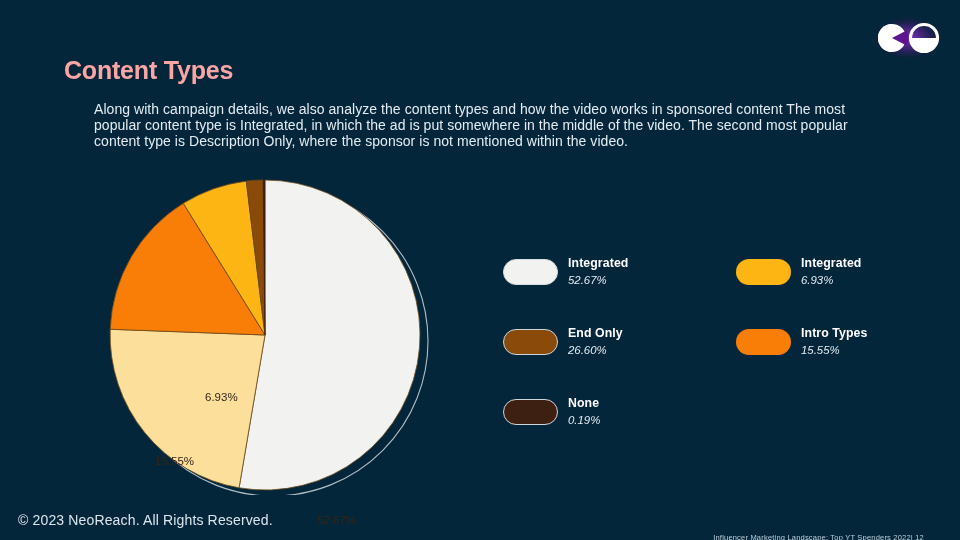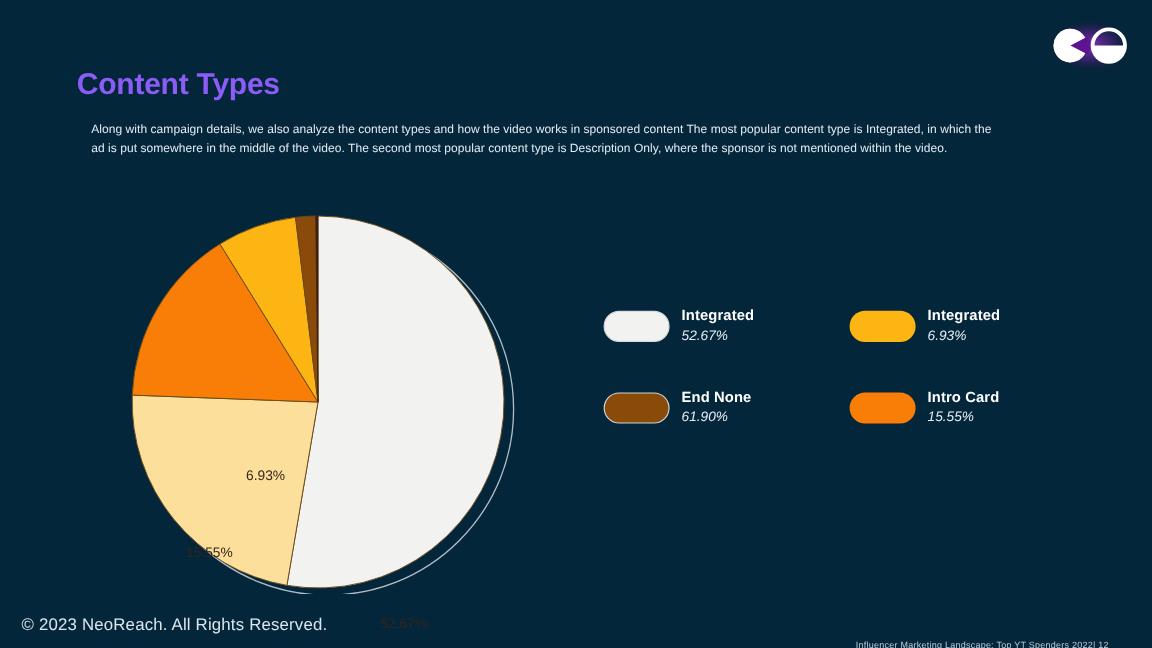--- a/index.html
+++ b/index.html
@@ -12,45 +12,45 @@
   }
   .slide { position:absolute; inset:0; background:#04263a; }
 
   
   .logo { position:absolute; right:18px; top:16px; width:68px; height:44px; }
   .logo svg { display:block; width:68px; height:44px; }
 
   
   .title {
     position:absolute; left:64px; top:56px;
-    font-size:25px; font-weight:bold; color:#8b5cf6;
+    font-size:25px; font-weight:bold; color:#fca5a5;
     letter-spacing:-0.2px;
   }
   .para {
-    position:absolute; left:76px; top:101px; width:760px;
-    font-size:10px; line-height:16px; color:#e3ecf2;
+    position:absolute; left:94px; top:101px; width:760px;
+    font-size:14px; line-height:16px; color:#e3ecf2;
     letter-spacing:0.05px;
   }
 
   
   .chart-wrap { position:absolute; left:100px; top:175px; width:345px; height:320px; }
   .chart-wrap svg { display:block; }
   .pie-label {
     position:absolute; font-size:11.5px; color:#34251a;
     font-family:"Liberation Sans", sans-serif; white-space:nowrap;
   }
   .pl-integrated { left:217px; top:339px; }
   .pl-intro { left:55px; top:280px; }
   .pl-dedicated { left:105px; top:216px; }
 
   
   .legend { position:absolute; left:503px; top:256px; width:420px; }
   .legend-grid {
     display:grid; grid-template-columns:205px 205px;
-    row-gap:26px; column-gap:0;
+    row-gap:26px; column-gap:0;gap:28px;
   }
   .legend-item { display:flex; align-items:flex-start; gap:10px; height:42px; }
   .swatch {
     width:55px; height:26px; border-radius:13px; flex:0 0 auto; margin-top:3px;
   }
   .legend-text { display:flex; flex-direction:column; line-height:1.15; }
   .legend-name { font-size:12.3px; font-weight:bold; color:#ffffff; letter-spacing:0.1px; }
   .legend-val { font-size:11.4px; font-style:italic; color:#e4edf3; margin-top:4px; }
 
   
@@ -137,33 +137,40 @@
         <div class="legend-text">
           <span class="legend-name">Integrated</span>
           <span class="legend-val">6.93%</span>
         </div>
       </div>
 
 
       <div class="legend-item">
         <div class="swatch" style="background:#8a4a0a;border:1px solid #cdd6dc;"></div>
         <div class="legend-text">
-          <span class="legend-name">End None</span>
-          <span class="legend-val">61.90%</span>
+          <span class="legend-name">End Only</span>
+          <span class="legend-val">26.60%</span>
         </div>
       </div>
 
       <div class="legend-item">
         <div class="swatch" style="background:#f97e07;"></div>
         <div class="legend-text">
-          <span class="legend-name">Intro Card</span>
+          <span class="legend-name">Intro Types</span>
           <span class="legend-val">15.55%</span>
         </div>
       </div>
 
+      <div class="legend-item">
+        <div class="swatch" style="background:#3d2012;border:1px solid #cdd6dc;"></div>
+        <div class="legend-text">
+          <span class="legend-name">None</span>
+          <span class="legend-val">0.19%</span>
+        </div>
+      </div>
 
     </div>
   </div>
 
   <div class="footer-left">© 2023 NeoReach. All Rights Reserved.</div>
   <div class="footer-right">Influencer Marketing Landscape:  Top YT Spenders 2022|  12</div>
 
 </div>
 
 </body></html>

